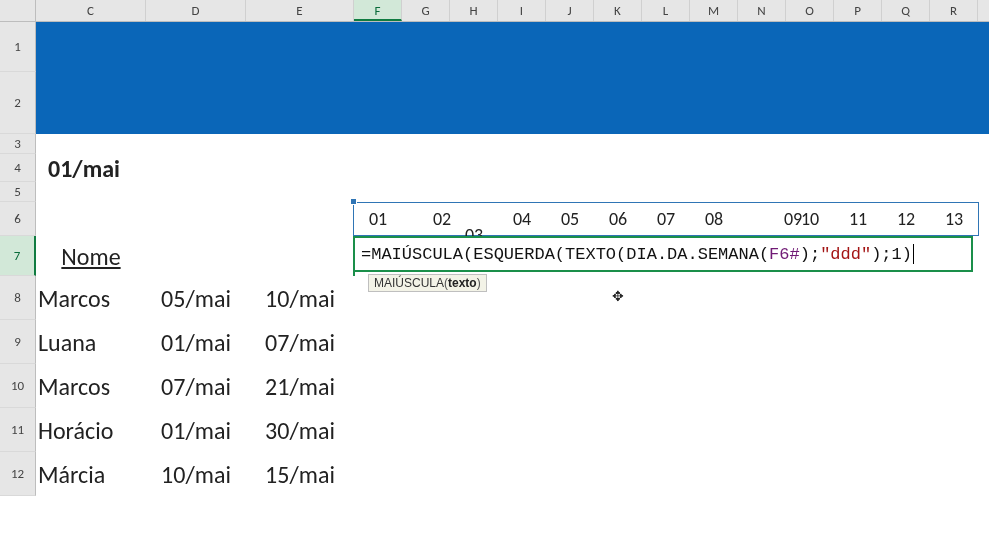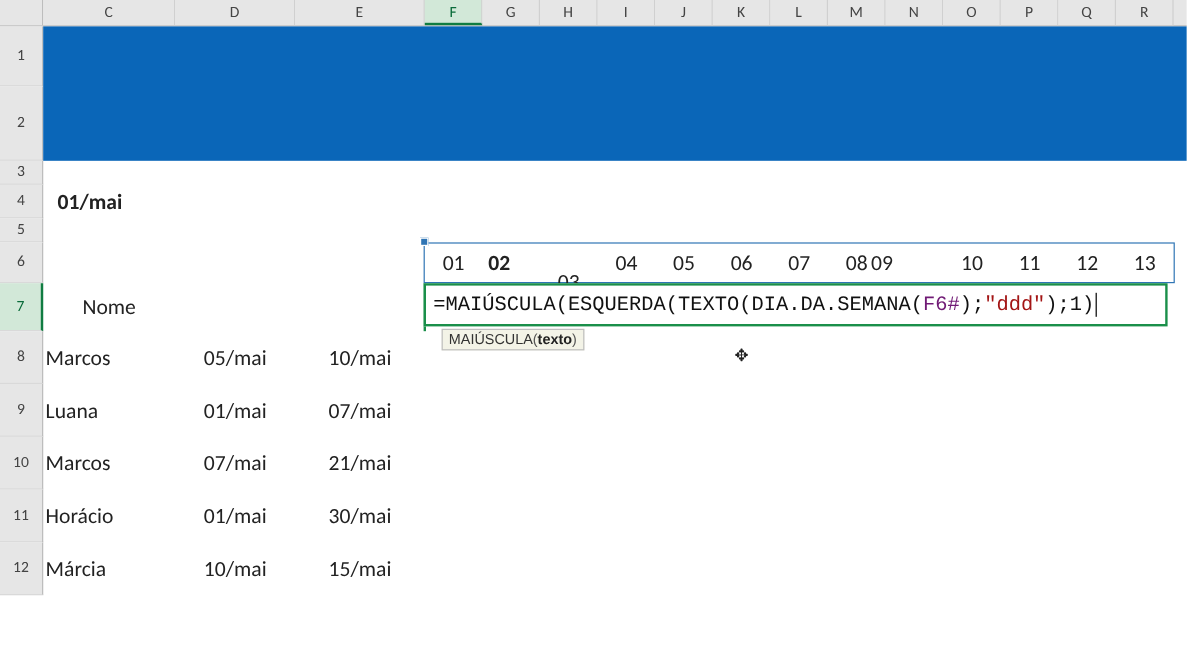--- a/index.html
+++ b/index.html
@@ -79,21 +79,21 @@
     left: 0; right: 0;
     background: #0a66b8;
   }
 
   
   .txt {
     position: absolute;
     display: flex;
     align-items: center;
     padding: 0 6px;
-    font-size: 18px;
+    font-size: 24px;
     color: #222;
   }
   .bold { font-weight: 700; }
 
   
   .spill-row {
     position: absolute;
     border: 1px solid #2f75b5;
     background: #fff;
   }
@@ -203,21 +203,21 @@
       <div class="row-h" style="height: 44px;">10</div>
       <div class="row-h" style="height: 44px;">11</div>
       <div class="row-h" style="height: 44px;">12</div>
     </div>
   <div class="cells" id="cells">
 
     <div class="banner" id="banner" style="top: 0px; height: 112px; background: rgb(10, 102, 184);"></div>
 
     <div class="txt bold" id="c4" style="left: 6px; top: 132px; height: 28px;">01/mai</div>
 
-    <div class="txt" id="h-nome" style="left: 0px; top: 214px; width: 110px; height: 40px; justify-content: center;">Nome</div>
+    <div class="txt" id="h-nome" style="left: 0px; top: 214px; width: 110px; height: 40px; justify-content: center; text-decoration: underline;">Nome</div>
 
     <div id="tbody-host">
         <div class="txt" style="left: -4px; width: 114px; top: 254px; height: 44px; justify-content: flex-start;">Marcos</div>
         <div class="txt" style="left: 110px; width: 100px; top: 254px; height: 44px; justify-content: center;">05/mai</div>
         <div class="txt" style="left: 210px; width: 108px; top: 254px; height: 44px; justify-content: center;">10/mai</div>
         <div class="txt" style="left: -4px; width: 114px; top: 298px; height: 44px; justify-content: flex-start;">Luana</div>
         <div class="txt" style="left: 110px; width: 100px; top: 298px; height: 44px; justify-content: center;">01/mai</div>
         <div class="txt" style="left: 210px; width: 108px; top: 298px; height: 44px; justify-content: center;">07/mai</div>
         <div class="txt" style="left: -4px; width: 114px; top: 342px; height: 44px; justify-content: flex-start;">Marcos</div>
         <div class="txt" style="left: 110px; width: 100px; top: 342px; height: 44px; justify-content: center;">07/mai</div>
@@ -226,28 +226,28 @@
         <div class="txt" style="left: 110px; width: 100px; top: 386px; height: 44px; justify-content: center;">01/mai</div>
         <div class="txt" style="left: 210px; width: 108px; top: 386px; height: 44px; justify-content: center;">30/mai</div>
         <div class="txt" style="left: -4px; width: 114px; top: 430px; height: 44px; justify-content: flex-start;">Márcia</div>
         <div class="txt" style="left: 110px; width: 100px; top: 430px; height: 44px; justify-content: center;">10/mai</div>
         <div class="txt" style="left: 210px; width: 108px; top: 430px; height: 44px; justify-content: center;">15/mai</div>
       </div>
 
     <div class="spill-row" id="spill" style="left: 317px; top: 180px; width: 626px; height: 34px;"></div>
     <div id="spill-host">
         <div class="spill-cell" style="left: 318px; top: 180px; width: 48px; height: 34px; line-height: 34px;">01</div>
-        <div class="spill-cell" style="left: 356px; top: 180px; width: 48px; height: 18px; line-height: 34px; font-weight: bold;">02</div>
+        <div class="spill-cell" style="left: 382px; top: 180px; width: 48px; height: 18px; line-height: 34px;">02</div>
         <div class="spill-cell" style="left: 414px; top: 180px; width: 48px; height: 34px; line-height: 34px; margin-top: 16px;">03</div>
         <div class="spill-cell" style="left: 462px; top: 180px; width: 48px; height: 34px; line-height: 34px;">04</div>
         <div class="spill-cell" style="left: 510px; top: 180px; width: 48px; height: 51px; line-height: 34px;">05</div>
         <div class="spill-cell" style="left: 558px; top: 180px; width: 48px; height: 50px; line-height: 34px;">06</div>
         <div class="spill-cell" style="left: 606px; top: 180px; width: 48px; height: 34px; line-height: 34px;">07</div>
         <div class="spill-cell" style="left: 654px; top: 180px; width: 48px; height: 34px; line-height: 34px;">08</div>
-        <div class="spill-cell" style="left: 675px; top: 180px; width: 48px; height: 34px; line-height: 34px;">09</div>
+        <div class="spill-cell" style="left: 733px; top: 180px; width: 48px; height: 34px; line-height: 34px;">09</div>
         <div class="spill-cell" style="left: 750px; top: 180px; width: 48px; height: 34px; line-height: 34px;">10</div>
         <div class="spill-cell" style="left: 798px; top: 180px; width: 48px; height: 34px; line-height: 34px;">11</div>
         <div class="spill-cell" style="left: 846px; top: 180px; width: 48px; height: 34px; line-height: 34px;">12</div>
         <div class="spill-cell" style="left: 894px; top: 180px; width: 48px; height: 34px; line-height: 34px;">13</div>
       </div>
     <div class="spill-handle" id="spill-handle" style="left: 314px; top: 176px;"></div>
 
     <div class="edit-left-line" id="edit-left" style="left: 317px; top: 214px; height: 40px;"></div>
     <div class="edit-cell" id="edit" style="left: 317px; top: 214px; height: 36px; min-width: 620px;">
         <span class="fn">=</span>

